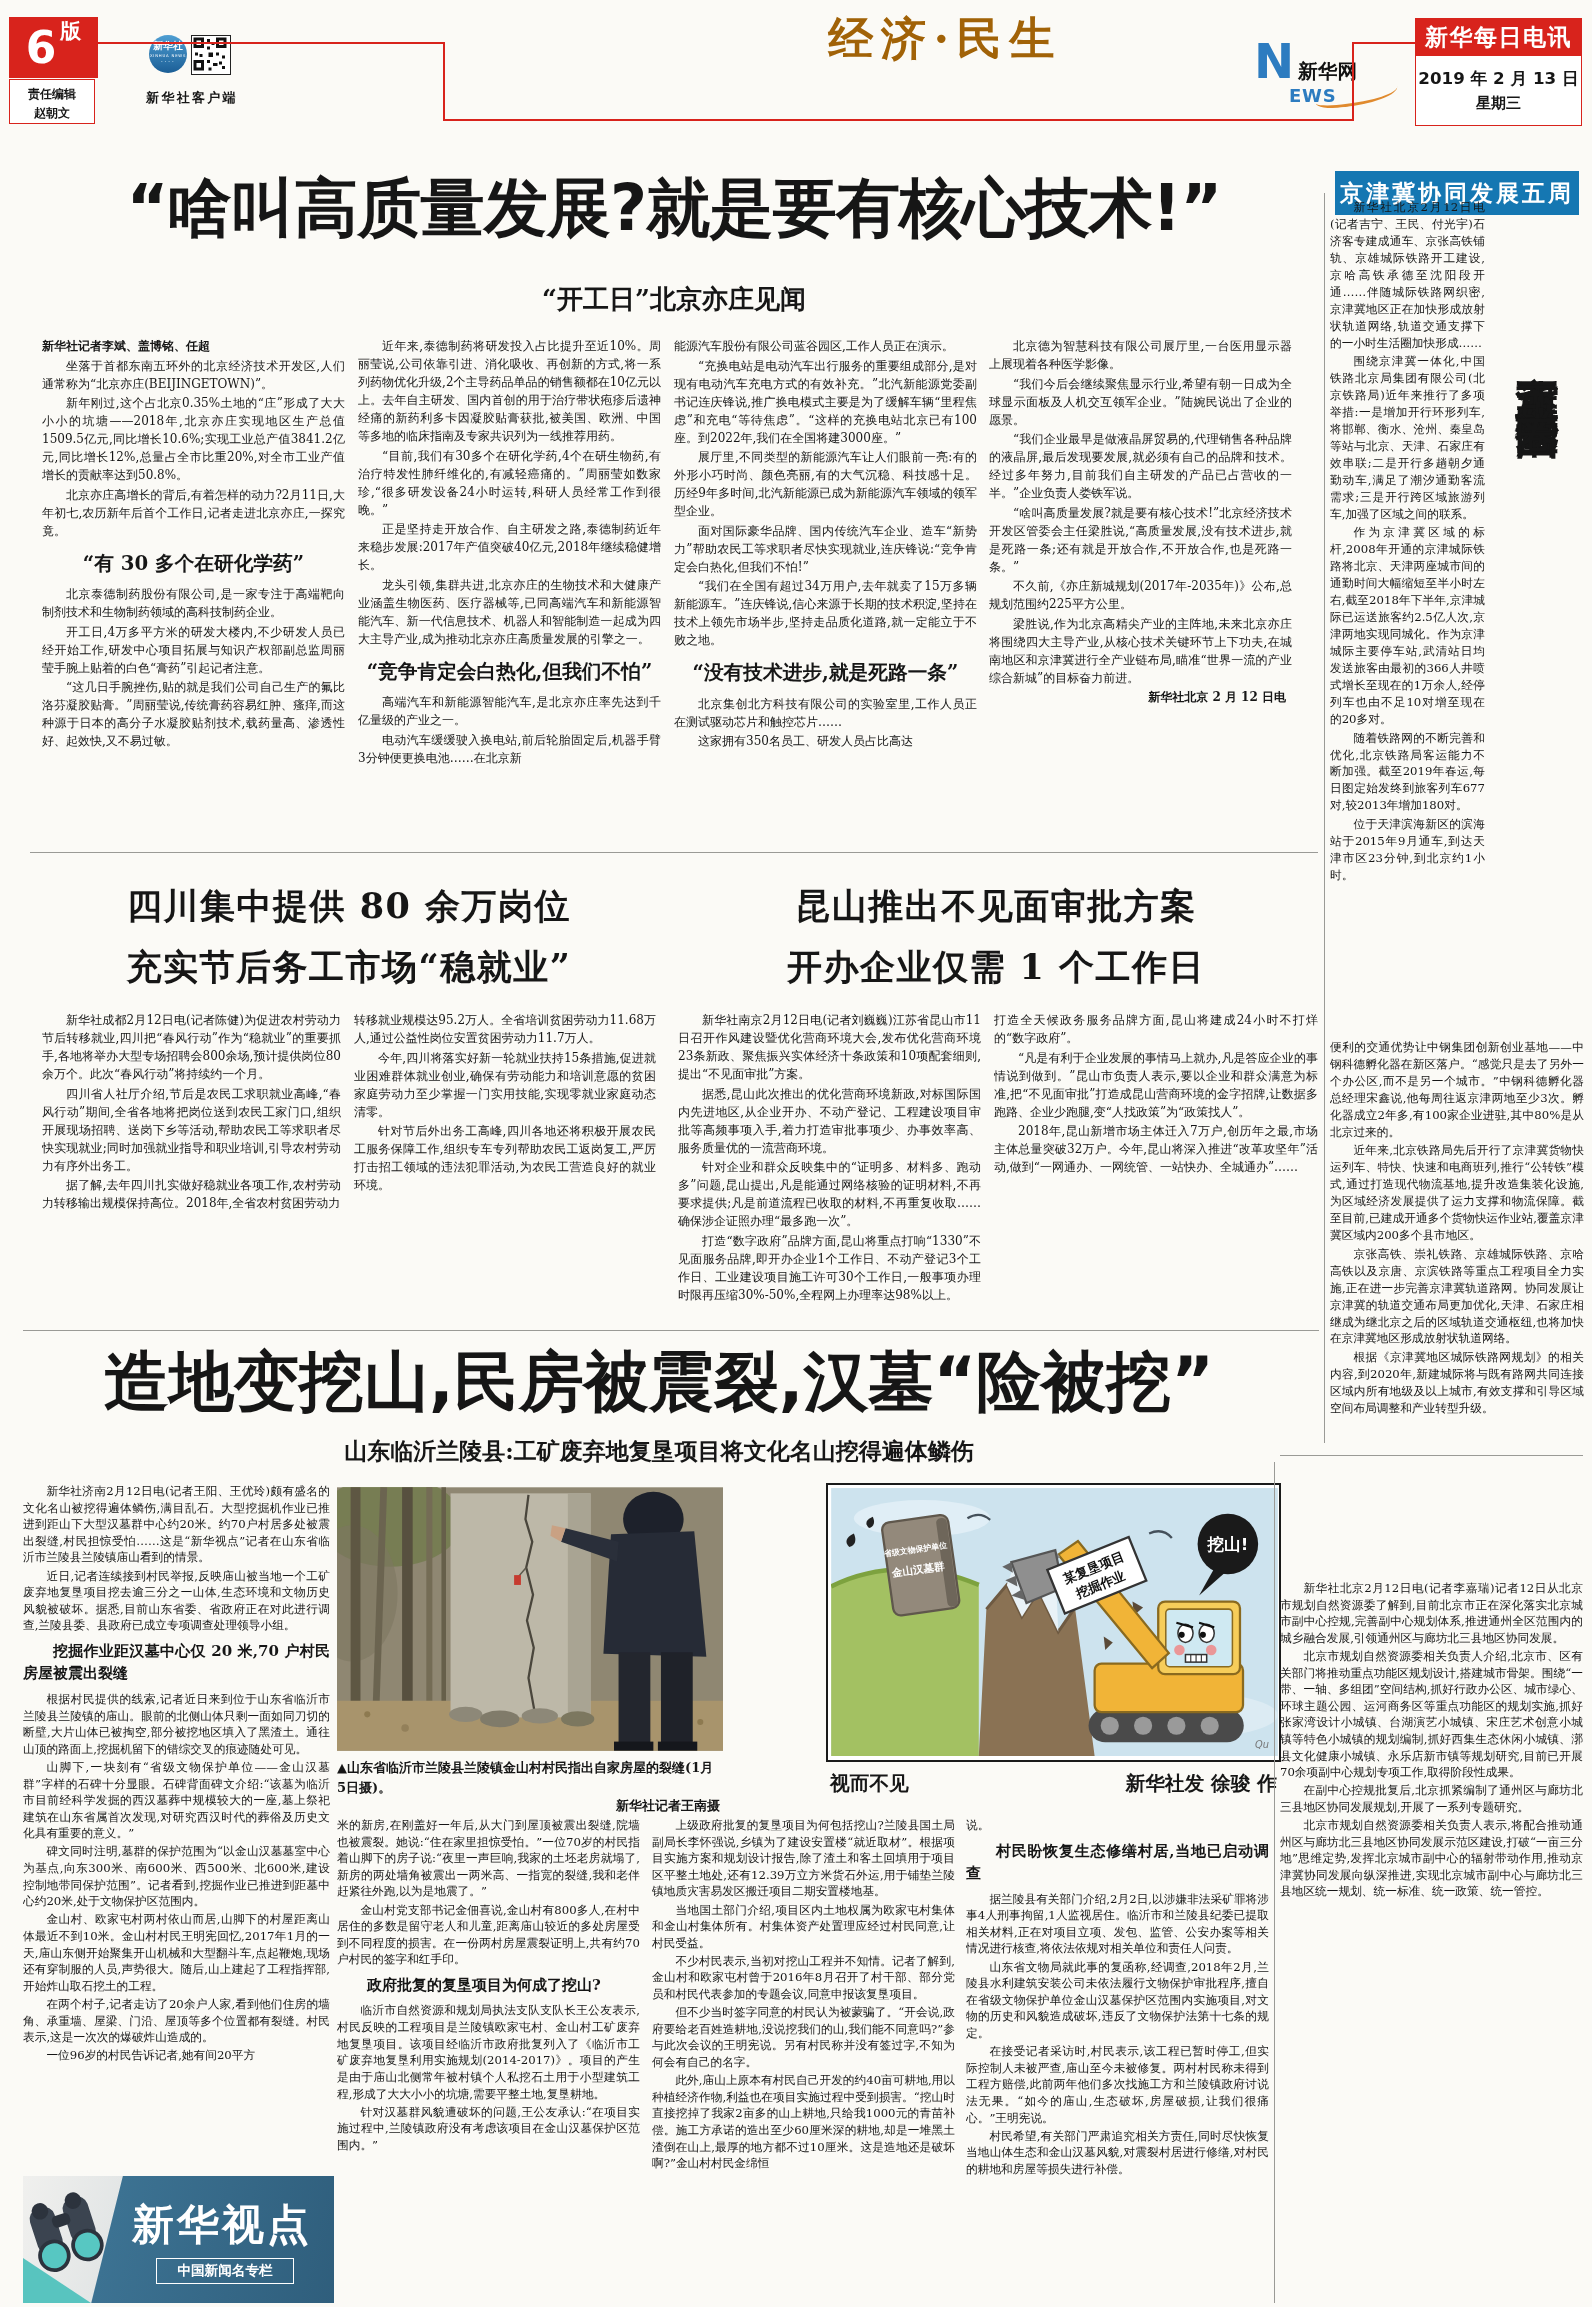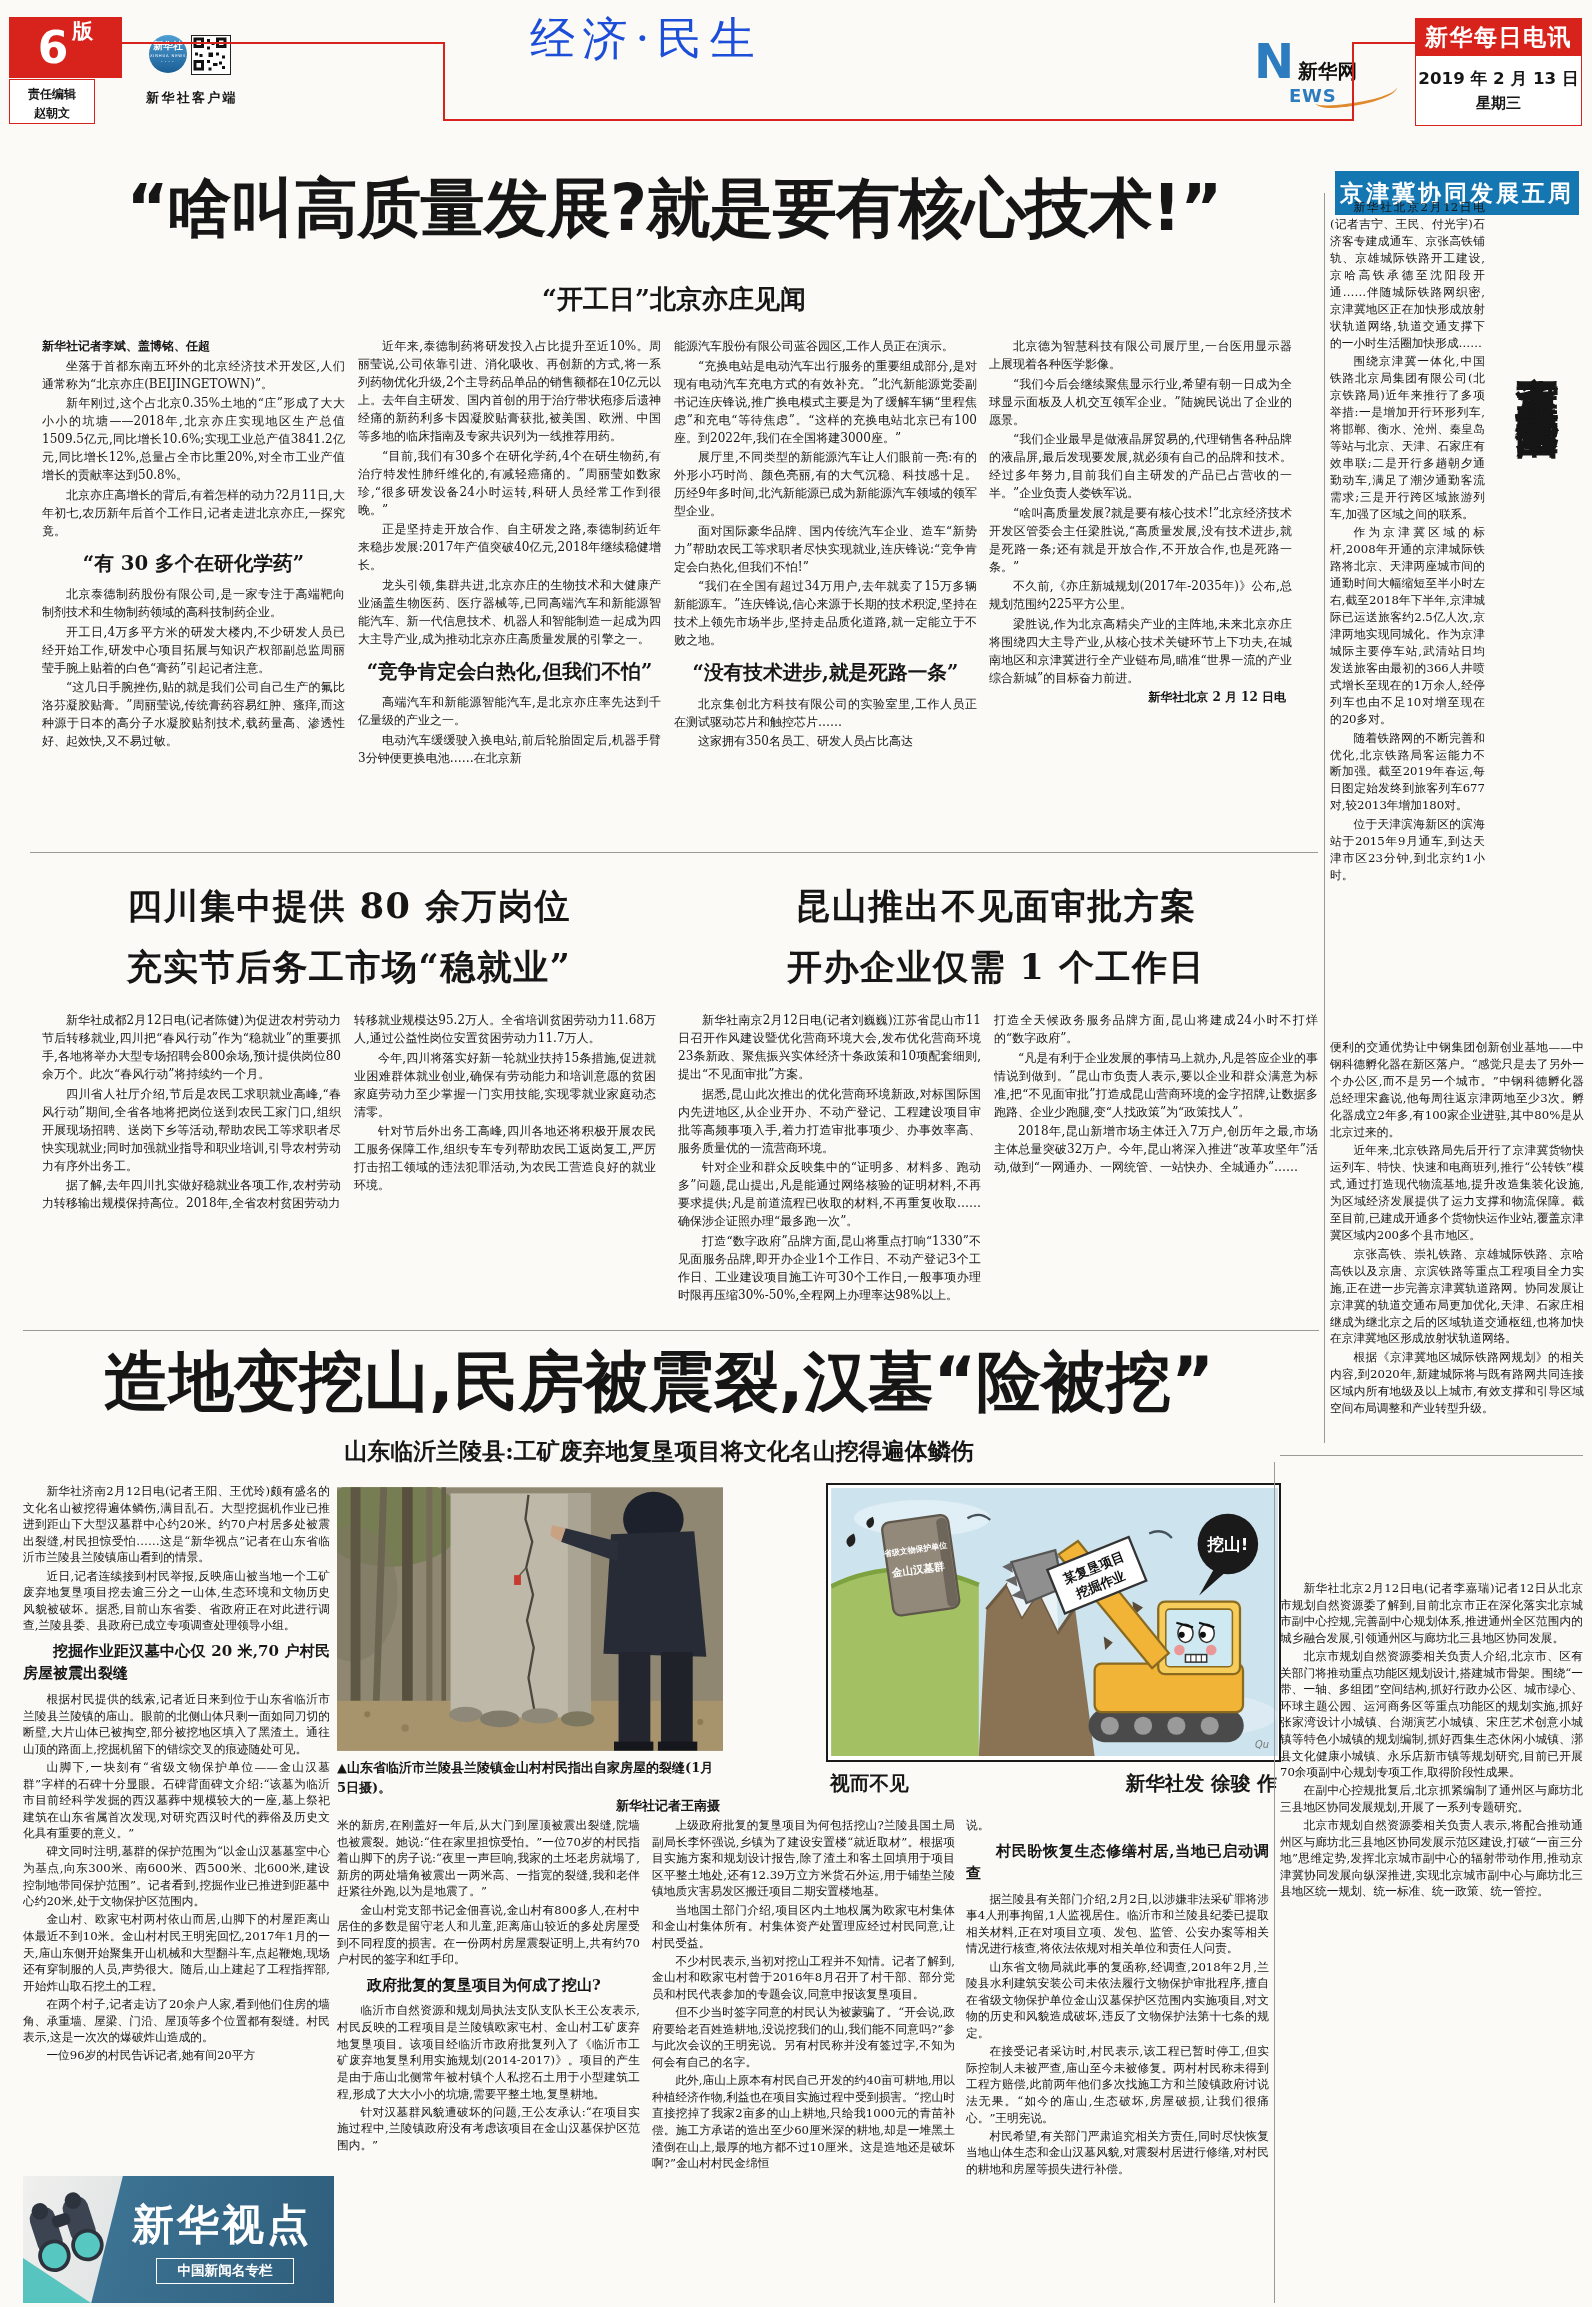--- a/index.html
+++ b/index.html
@@ -5,34 +5,34 @@
   html,body{margin:0;padding:0;background:#8a8a8a;}
   #page{position:relative;width:1593px;height:2307px;background:#fbfaf6;color:#161616;
         font-family:"DejaVu Sans","Liberation Sans",sans-serif;overflow:hidden;}
   .abs{position:absolute;}
   .serif{font-family:"DejaVu Serif","Liberation Serif",serif;}
   .red{background:#d8231c;}
   .redline{position:absolute;background:#d8231c;}
   .grayline{position:absolute;background:#9a9a96;}
 
   
-  .pagenum{left:9px;top:16.7px;width:113px;height:61px;color:#fff;text-align:center;}
+  .pagenum{left:9px;top:16.7px;width:89px;height:61px;color:#fff;text-align:center;}
   .pagenum .n{font-size:44px;font-weight:900;line-height:61px;vertical-align:top;}
   .pagenum .b{font-size:21px;font-weight:900;}
   .editorbox{left:9px;top:79px;width:86px;height:45px;border:1.5px solid #d8231c;background:#fff;
              text-align:center;font-size:12px;font-weight:700;line-height:1.6;padding-top:4.5px;box-sizing:border-box;}
   .appicon{left:149px;top:35px;width:38px;height:38px;border-radius:19px;
            background:linear-gradient(180deg,#4e9ed2,#1b5e96);color:#fff;text-align:center;overflow:hidden;}
   .appicon .t1{font-size:9.8px;font-weight:900;margin-top:4.5px;}
   .appicon .t2{font-size:3.8px;letter-spacing:0.8px;}
   .appicon .net{font-size:6.8px;letter-spacing:1.5px;color:#cfe6f5;}
   .qr{left:191px;top:35px;width:38px;height:38px;background:#fff;border:0.8px solid #222;}
   .appname{left:135px;top:89px;width:114px;text-align:center;font-size:13px;font-weight:700;letter-spacing:2.3px;}
-  .secttitle{left:530px;top:9px;width:532px;text-align:left;color:#1d4ed8;
-             font-size:45px;font-weight:400;letter-spacing:7.6px;}
+  .secttitle{left:530px;top:9px;width:532px;text-align:right;color:#a16207;
+             font-size:45px;font-weight:700;letter-spacing:7.6px;}
   .newslogo{left:1254px;top:39px;width:152px;height:68px;}
   .newslogo .N{font-size:48px;font-weight:900;color:#2d7cc0;line-height:45px;}
   .newslogo .cn{font-size:19.7px;font-weight:900;color:#111;}
   .newslogo .ews{font-size:18px;font-weight:900;color:#2d7cc0;letter-spacing:0.8px;}
   .swoosh{position:absolute;left:61px;top:44px;width:83px;height:19.7px;border-bottom:3.8px solid #e08a2e;
           border-radius:0 0 90% 40%;transform:rotate(-6deg);}
   .masthead{left:1415px;top:18px;width:167px;height:38px;color:#fff;text-align:center;
             font-size:23px;font-weight:900;line-height:38px;letter-spacing:1.5px;}
   .datebox{left:1415px;top:56px;width:167px;height:70px;border:1.5px solid #d8231c;border-top:none;
            box-sizing:border-box;text-align:center;background:#fff;}

